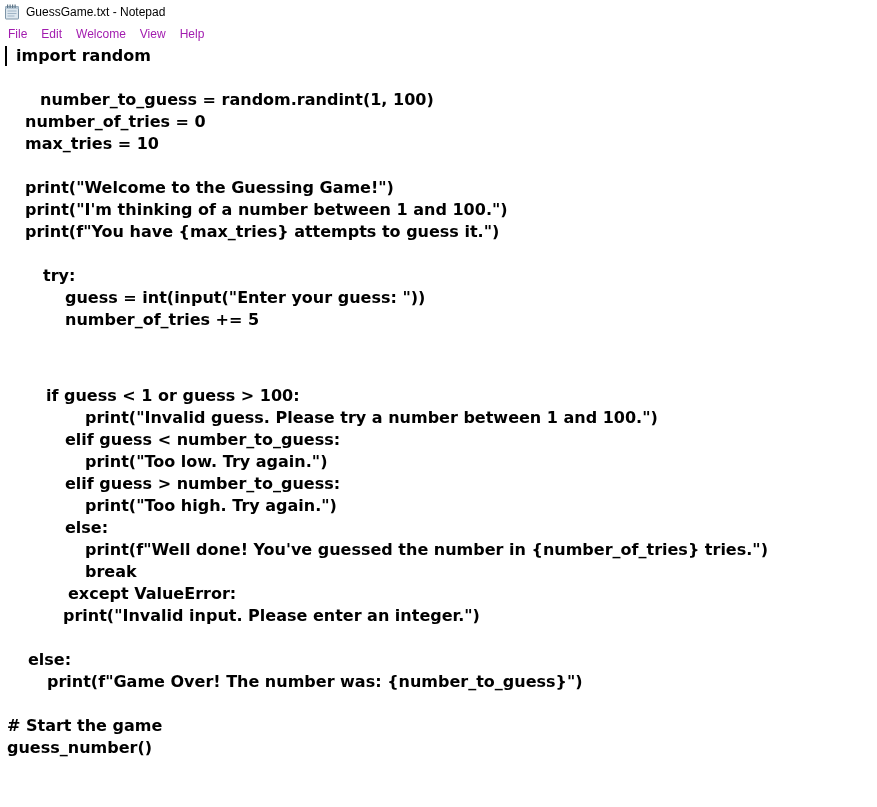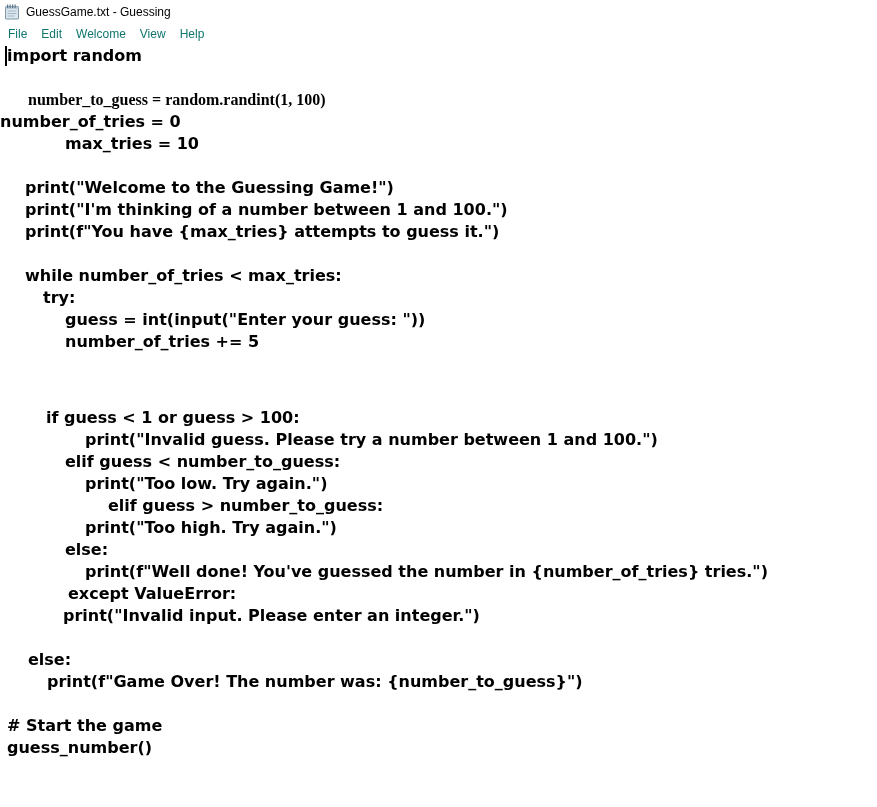--- a/index.html
+++ b/index.html
@@ -35,21 +35,21 @@
   
   .menu-bar {
     height: 19px;
     display: flex;
     align-items: center;
     background: #ffffff;
     padding-left: 1px;
   }
   .menu-item {
     font-size: 12px;
-    color: #0f766e;
+    color: #a21caf;
     padding: 2px 7px;
     cursor: default;
   }
   
   .text-area {
     position: relative;
     width: 877px;
     height: 764px;
     background: #ffffff;
     padding-top: 2px;
@@ -84,57 +84,57 @@
       <line x1="3.5" y1="7" x2="12.5" y2="7" stroke="#9fb4c6" stroke-width="1"></line>
       <line x1="3.5" y1="9.5" x2="12.5" y2="9.5" stroke="#9fb4c6" stroke-width="1"></line>
       <line x1="3.5" y1="12" x2="10.5" y2="12" stroke="#9fb4c6" stroke-width="1"></line>
       <g fill="#5d7486">
         <rect x="3" y="0.5" width="1.2" height="3.5"></rect>
         <rect x="5.5" y="0.5" width="1.2" height="3.5"></rect>
         <rect x="8" y="0.5" width="1.2" height="3.5"></rect>
         <rect x="10.5" y="0.5" width="1.2" height="3.5"></rect>
       </g>
     </svg>
-    <span class="title-text">GuessGame.txt - Guessing</span>
+    <span class="title-text">GuessGame.txt - Notepad</span>
   </div>
 
   <div class="menu-bar">
     <span class="menu-item">File</span>
     <span class="menu-item">Edit</span>
     <span class="menu-item">Welcome</span>
     <span class="menu-item">View</span>
     <span class="menu-item">Help</span>
   </div>
 
   <div class="text-area">
     <div class="caret"></div>
     <div id="lines">
-        <div class="code-line" style="padding-left: 7px;">import random</div>
+        <div class="code-line" style="padding-left: 16px;">import random</div>
         <div class="code-line" style="padding-left: 7px;"></div>
-        <div class="code-line" style="padding-left: 28px; font-family: Liberation Serif, serif;">number_to_guess = random.randint(1, 100)</div>
-        <div class="code-line" style="">number_of_tries = 0</div>
-        <div class="code-line" style="padding-left: 25px; margin-left: 40px;">max_tries = 10</div>
+        <div class="code-line" style="padding-left: 40px;">number_to_guess = random.randint(1, 100)</div>
+        <div class="code-line" style="padding-left: 25px;">number_of_tries = 0</div>
+        <div class="code-line" style="padding-left: 25px;">max_tries = 10</div>
         <div class="code-line" style="padding-left: 7px;"></div>
         <div class="code-line" style="padding-left: 25px;">print("Welcome to the Guessing Game!")</div>
         <div class="code-line" style="padding-left: 25px;">print("I'm thinking of a number between 1 and 100.")</div>
         <div class="code-line" style="padding-left: 25px;">print(f"You have {max_tries} attempts to guess it.")</div>
         <div class="code-line" style="padding-left: 7px;"></div>
-        <div class="code-line" style="padding-left: 25px;">while number_of_tries &lt; max_tries:</div>
         <div class="code-line" style="padding-left: 43px;">try:</div>
         <div class="code-line" style="padding-left: 65px;">guess = int(input("Enter your guess: "))</div>
         <div class="code-line" style="padding-left: 65px;">number_of_tries += 5</div>
         <div class="code-line" style="padding-left: 7px;"></div>
         <div class="code-line" style="padding-left: 46px; margin-top: 32px;">if guess &lt; 1 or guess &gt; 100:</div>
         <div class="code-line" style="padding-left: 85px;">print("Invalid guess. Please try a number between 1 and 100.")</div>
         <div class="code-line" style="padding-left: 65px;">elif guess &lt; number_to_guess:</div>
         <div class="code-line" style="padding-left: 85px;">print("Too low. Try again.")</div>
-        <div class="code-line" style="padding-left: 65px; margin-left: 43px;">elif guess &gt; number_to_guess:</div>
+        <div class="code-line" style="padding-left: 65px;">elif guess &gt; number_to_guess:</div>
         <div class="code-line" style="padding-left: 85px;">print("Too high. Try again.")</div>
         <div class="code-line" style="padding-left: 65px;">else:</div>
         <div class="code-line" style="padding-left: 85px;">print(f"Well done! You've guessed the number in {number_of_tries} tries.")</div>
+        <div class="code-line" style="padding-left: 85px;">break</div>
         <div class="code-line" style="padding-left: 46px; margin-left: 22px;">except ValueError:</div>
         <div class="code-line" style="padding-left: 63px;">print("Invalid input. Please enter an integer.")</div>
         <div class="code-line" style="padding-left: 7px;"></div>
         <div class="code-line" style="padding-left: 28px;">else:</div>
         <div class="code-line" style="padding-left: 47px;">print(f"Game Over! The number was: {number_to_guess}")</div>
         <div class="code-line" style="padding-left: 7px;"></div>
         <div class="code-line" style="padding-left: 7px;"># Start the game</div>
         <div class="code-line" style="padding-left: 7px;">guess_number()</div>
       </div>
   </div>

